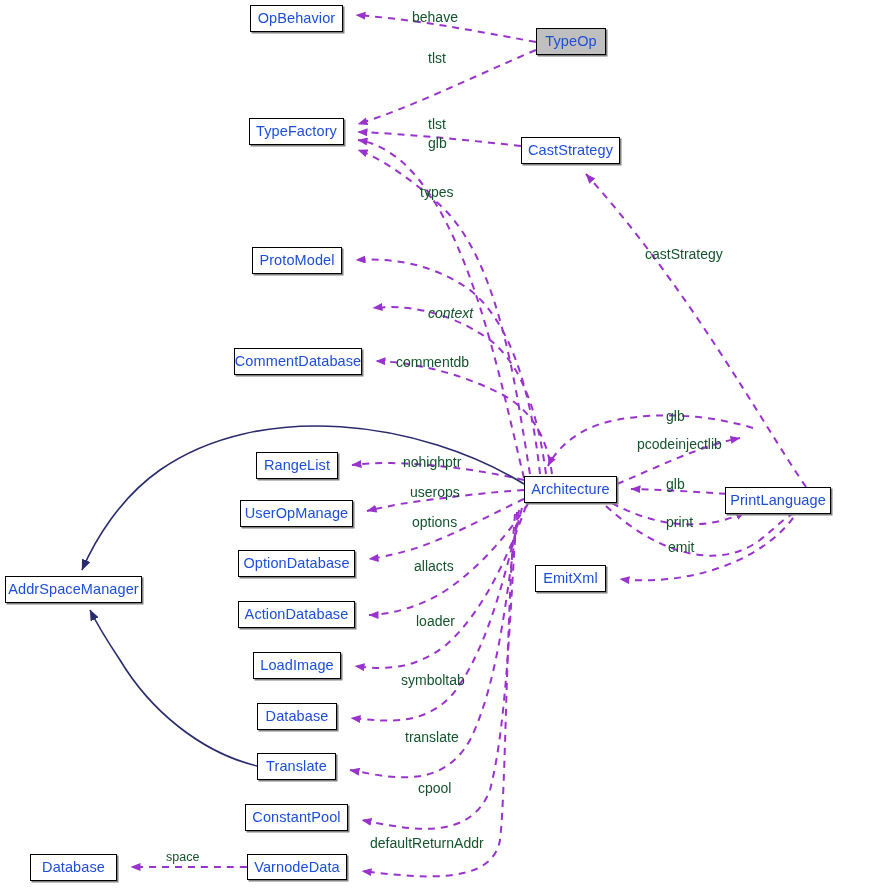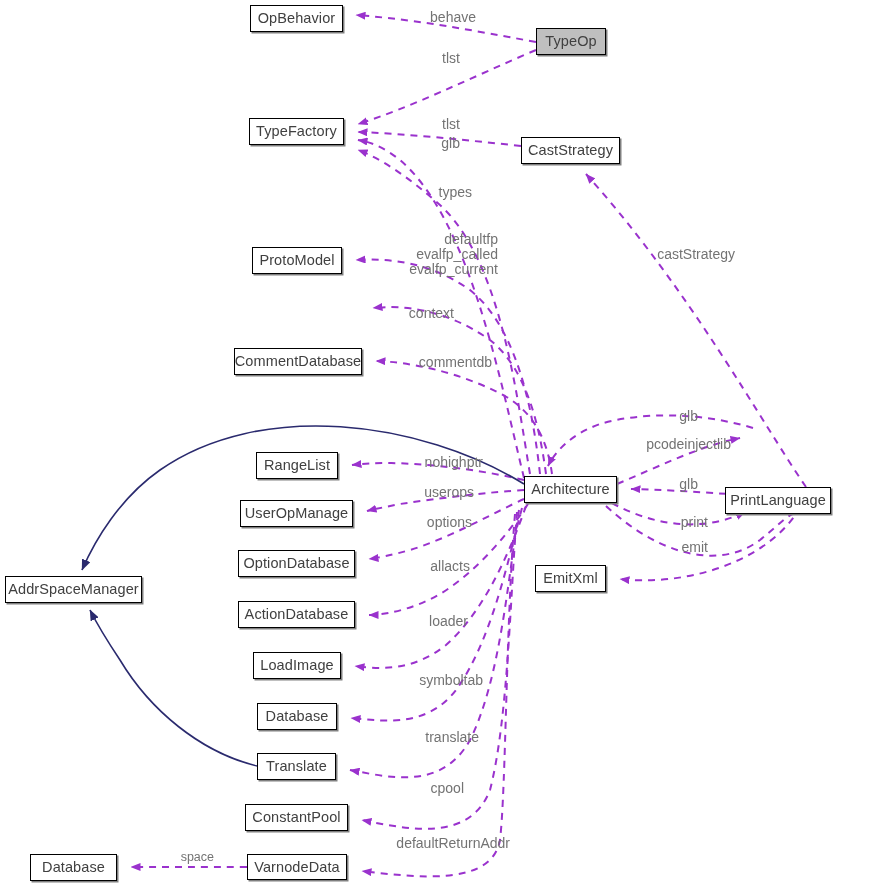--- a/index.html
+++ b/index.html
@@ -25,36 +25,36 @@
   .node {
     position: absolute;
     box-sizing: border-box;
     background: #ffffff;
     border: 1px solid #000000;
     box-shadow: 1.5px 1.5px 0 0 #808080;
     display: flex;
     align-items: center;
     justify-content: center;
     font-size: 14.5px;
-    color: #404040;
+    color: #1d4ed8;
     line-height: 1;
     white-space: nowrap;
     letter-spacing: 0.1px;
     z-index: 5;
   }
   .node.highlight {
     background: #bfbfbf;
   }
   .edge-label {
     position: absolute;
     font-size: 14px;
-    color: #737373;
+    color: #14532d;
     line-height: 1.08;
     white-space: pre;
-    text-align: right;
+    text-align: left;
     z-index: 4;
     background: transparent;
   }
 </style>
 </head>
 <body>
 
 <div id="diagram">
 
   <svg id="edge-layer" viewBox="0 0 888 891" width="888" height="891" xmlns="http://www.w3.org/2000/svg">
@@ -185,24 +185,21 @@
   </div>
   <div class="node" style="left:247px; top:854px; width:100px; height:26px;">
     <span>VarnodeData</span>
   </div>
 
   <div class="edge-label" style="left:412px; top:10px; width:64px;">behave</div>
   <div class="edge-label" style="left:428px; top:51px; width:32px;">tlst</div>
   <div class="edge-label" style="left:428px; top:117px; width:32px;">tlst</div>
   <div class="edge-label" style="left:428px; top:136px; width:32px;">glb</div>
   <div class="edge-label" style="left:420px; top:185px; width:52px;">types</div>
-  <div class="edge-label" style="left:394px; top:232px; width:104px;">defaultfp
-evalfp_called
-evalfp_current</div>
-  <div class="edge-label" style="left:394px; top:306px; width:60px;">context</div>
+  <div class="edge-label" style="left:428px; top:306px; width:60px;font-style:italic;">context</div>
   <div class="edge-label" style="left:396px; top:355px; width:96px;">commentdb</div>
   <div class="edge-label" style="left:666px; top:409px; width:32px;">glb</div>
   <div class="edge-label" style="left:637px; top:437px; width:94px;">pcodeinjectlib</div>
   <div class="edge-label" style="left:403px; top:455px; width:80px;">nohighptr</div>
   <div class="edge-label" style="left:410px; top:485px; width:64px;">userops</div>
   <div class="edge-label" style="left:666px; top:477px; width:32px;">glb</div>
   <div class="edge-label" style="left:412px; top:515px; width:60px;">options</div>
   <div class="edge-label" style="left:666px; top:515px; width:42px;">print</div>
   <div class="edge-label" style="left:668px; top:540px; width:40px;">emit</div>
   <div class="edge-label" style="left:414px; top:559px; width:56px;">allacts</div>

